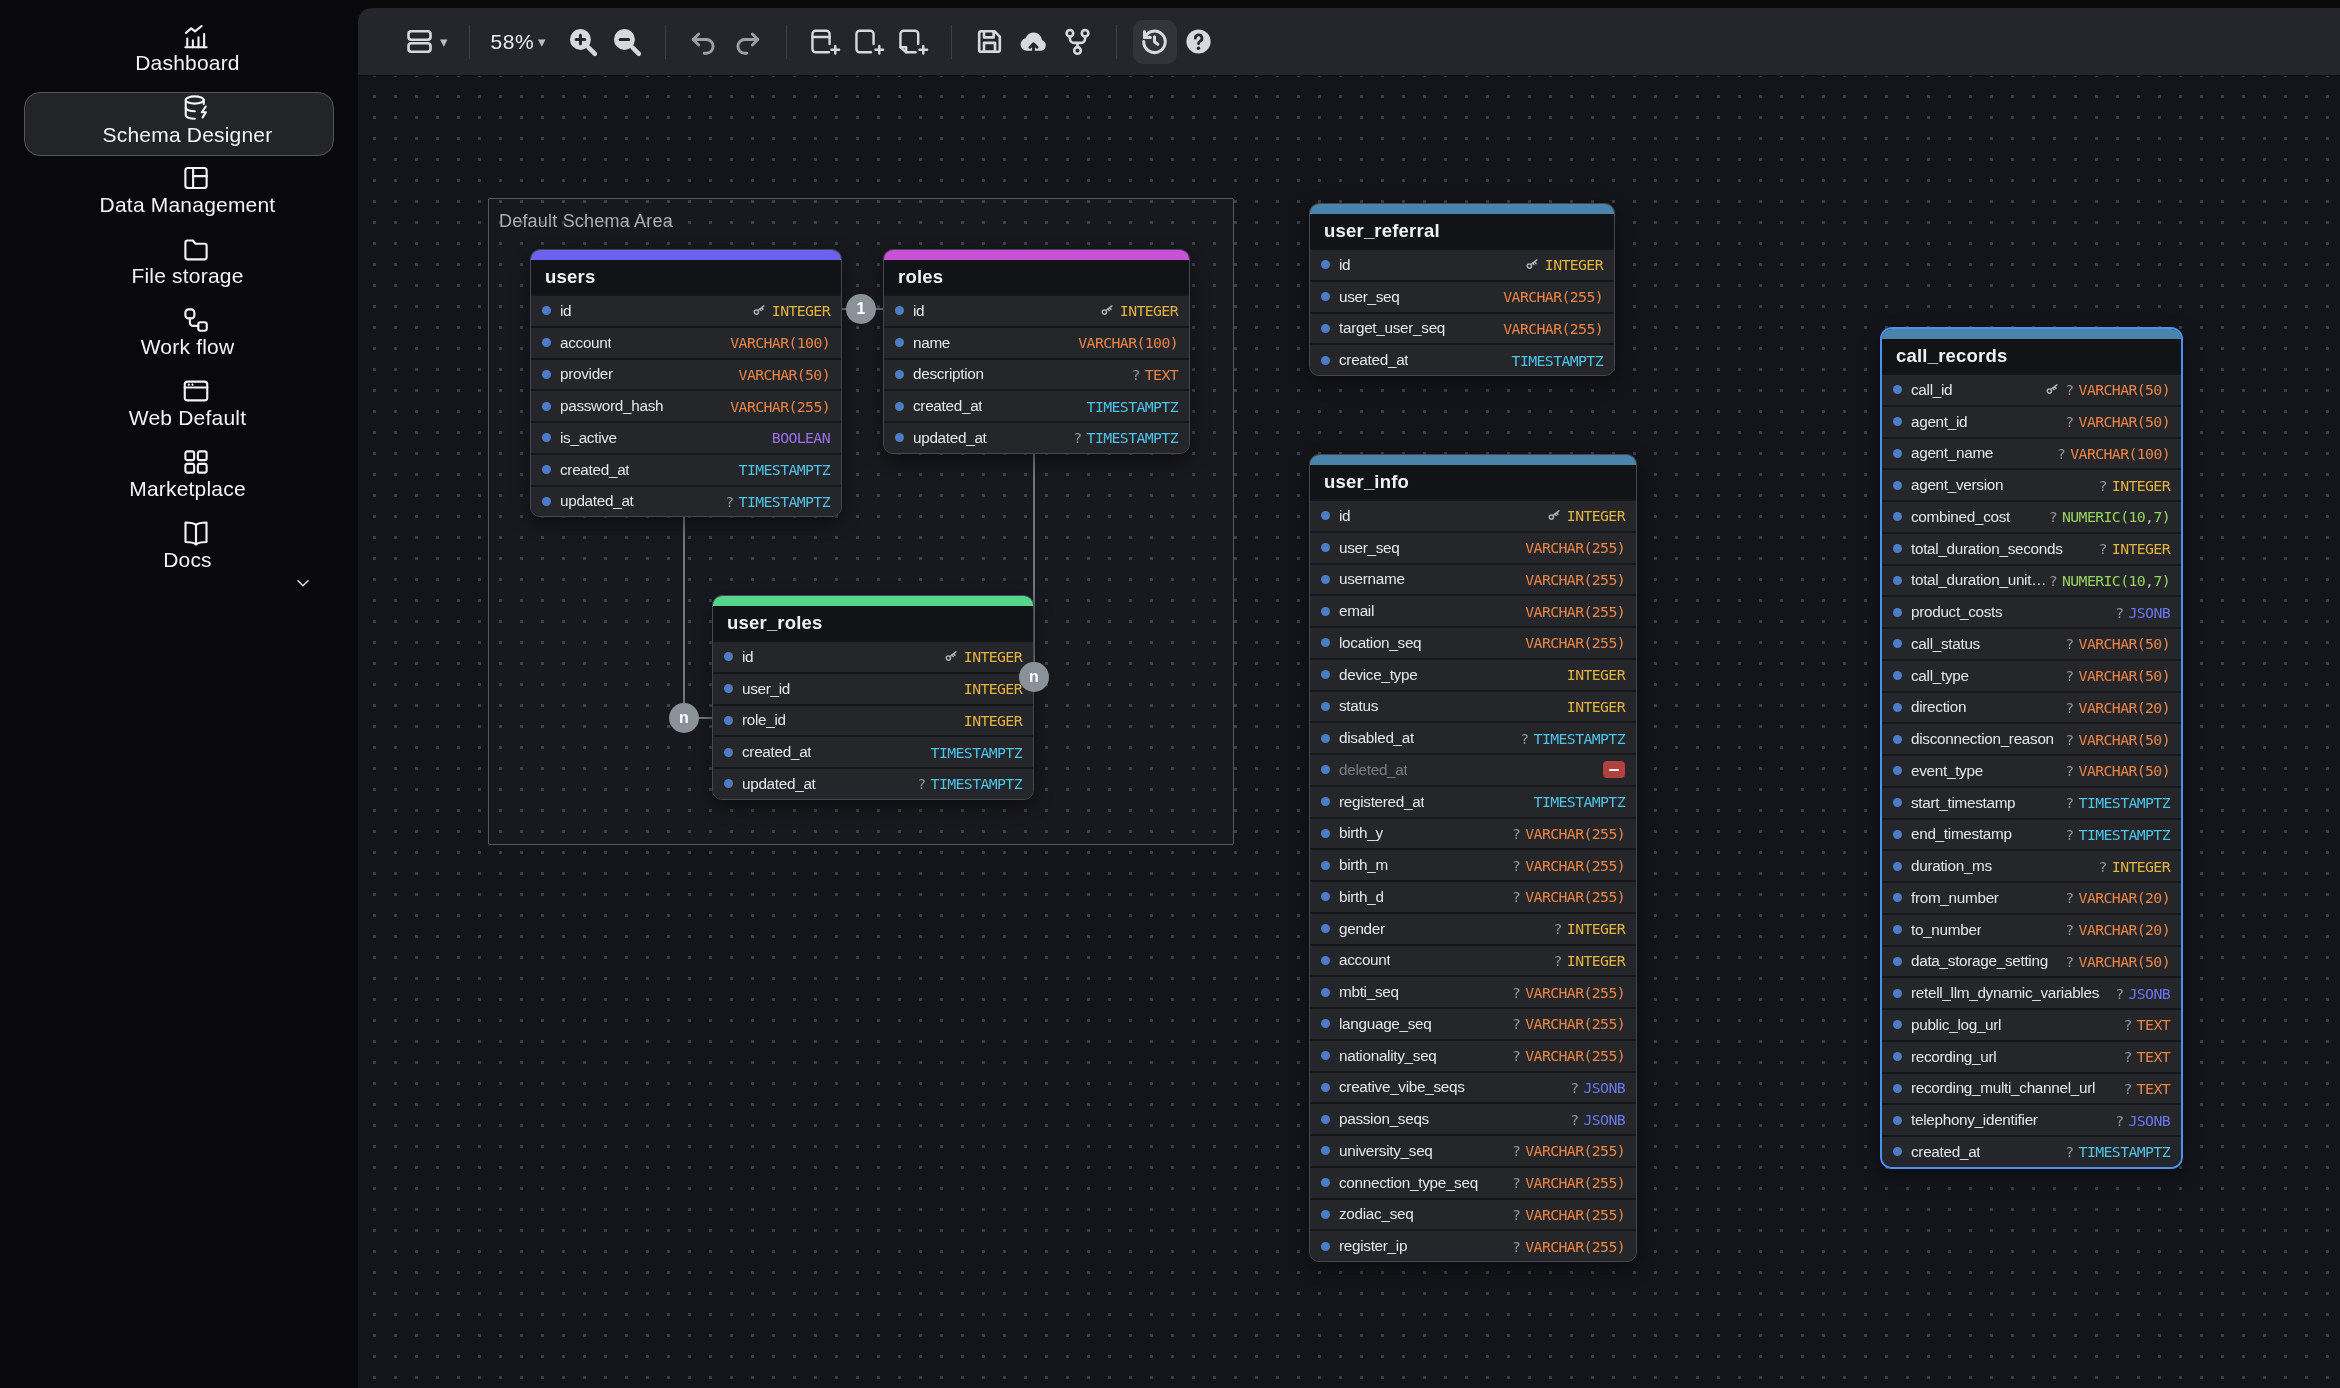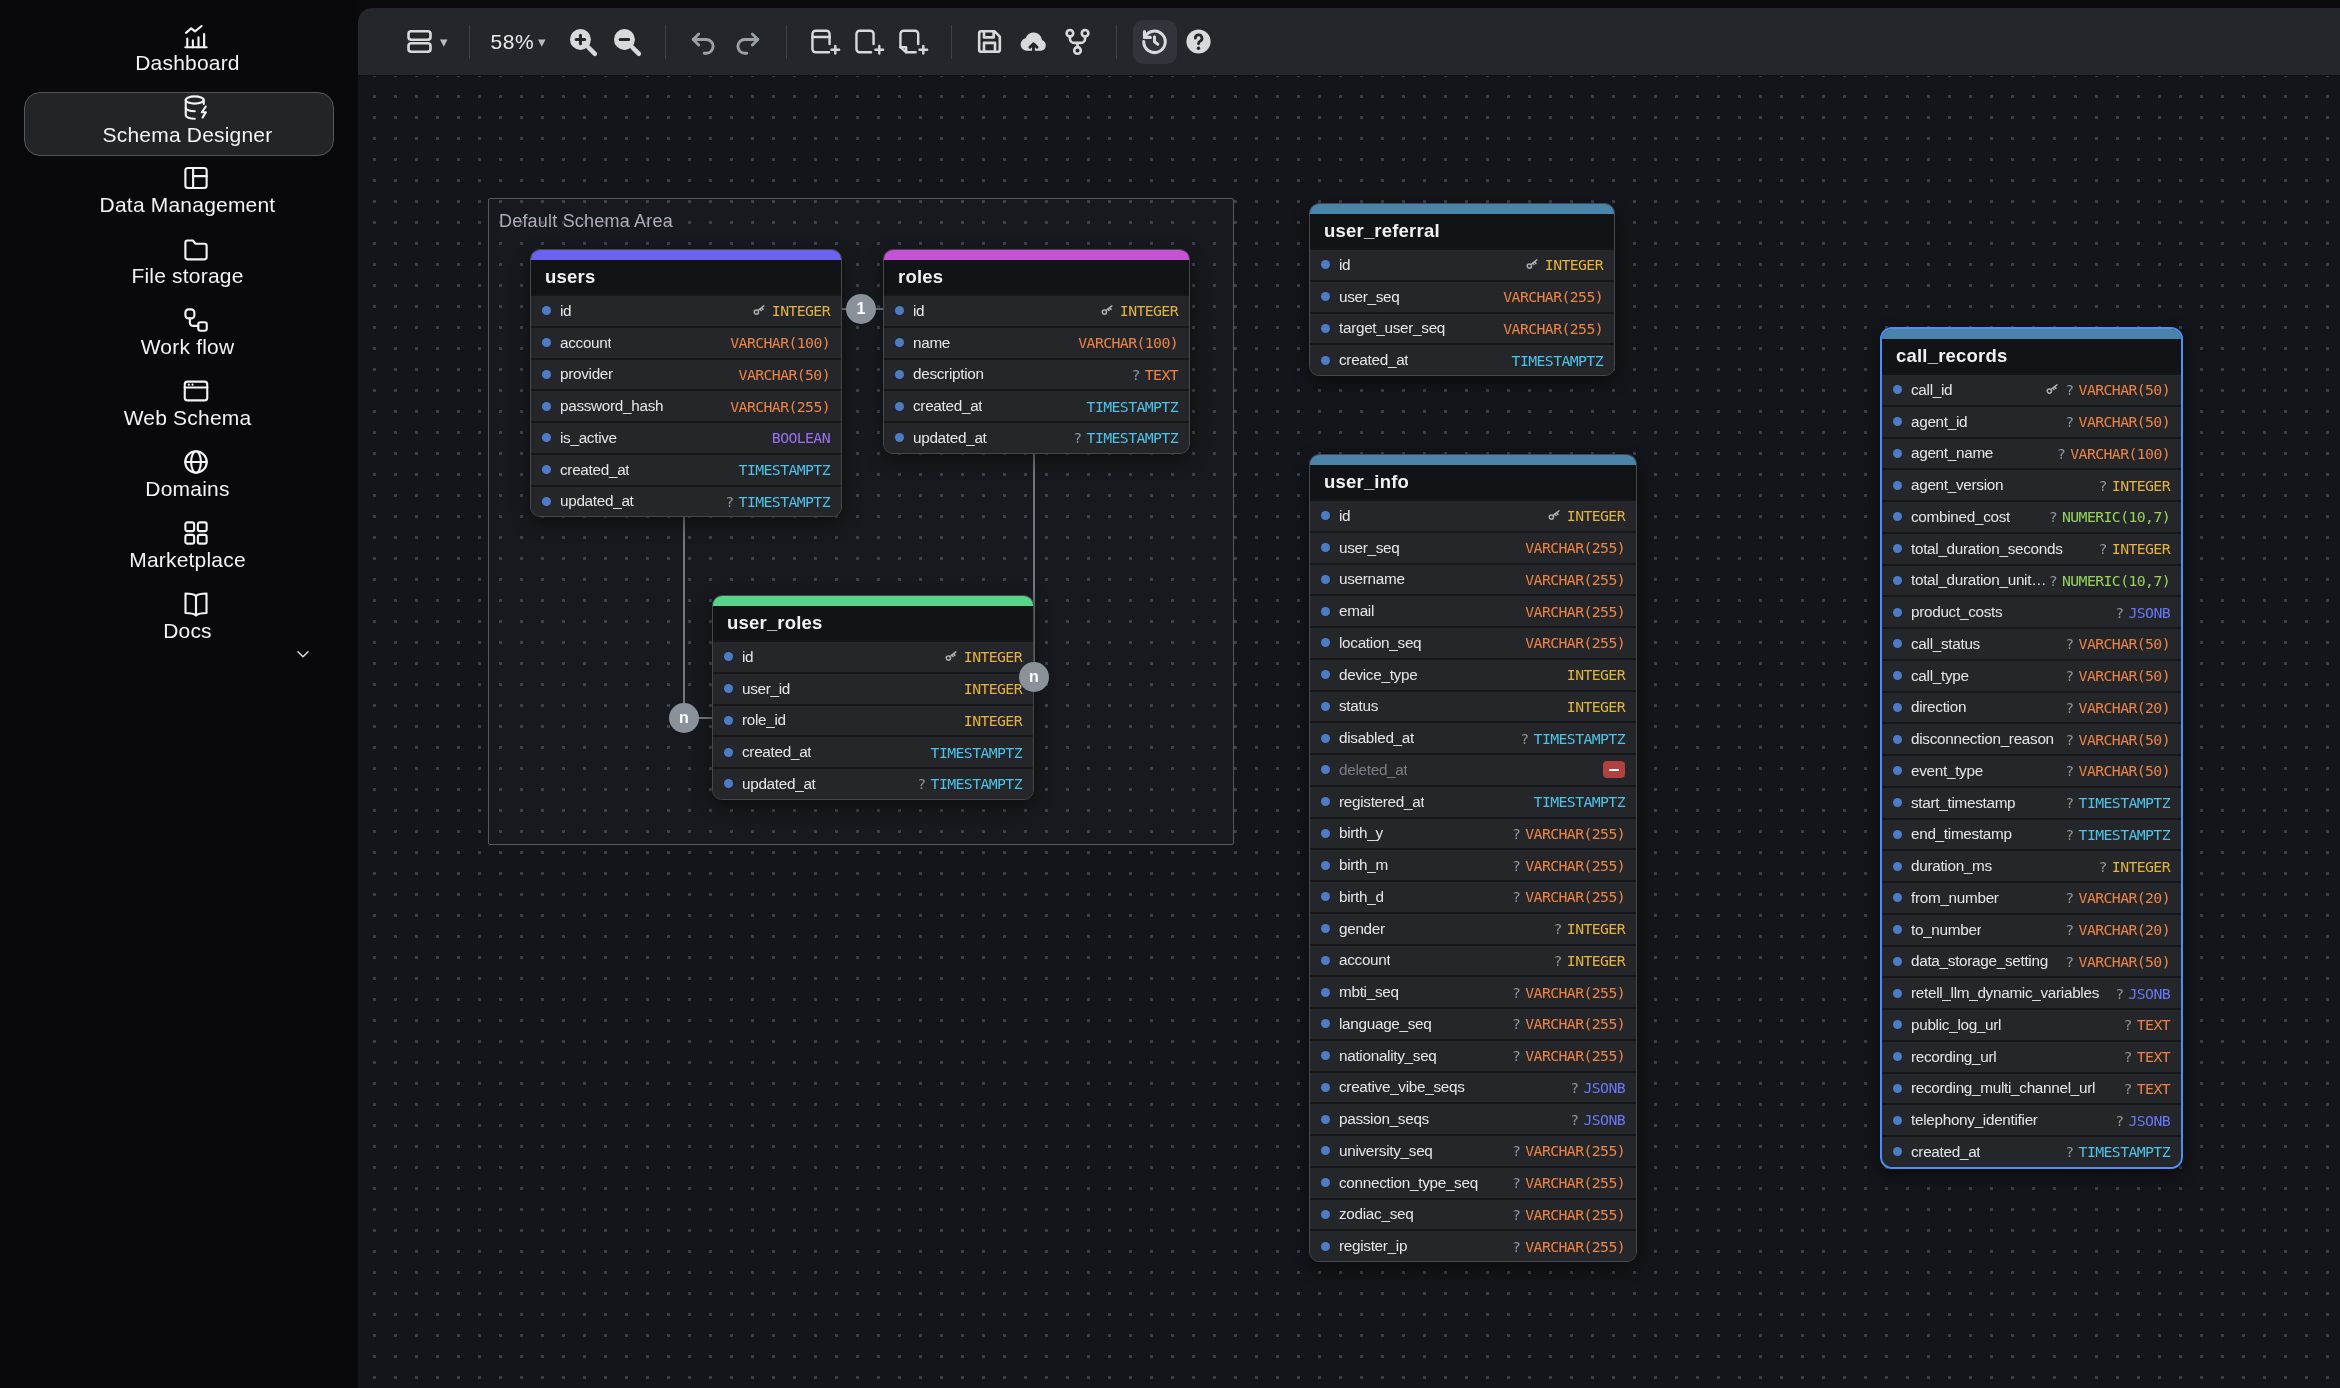--- a/index.html
+++ b/index.html
@@ -133,31 +133,21 @@
         <span class="s-label">Work flow</span>
       </div>
       <div class="side-item">
         <span class="s-icon">
           <svg viewBox="0 0 24 24" fill="none" stroke="currentColor" stroke-width="1.7" stroke-linecap="round" stroke-linejoin="round">
             <rect x="3" y="4.5" width="18" height="15" rx="2.2"></rect>
             <path d="M3 9.2h18"></path>
             <path d="M6.3 6.9h.01M9.2 6.9h.01"></path>
           </svg>
         </span>
-        <span class="s-label">Web Schema</span>
-      </div>
-      <div class="side-item">
-        <span class="s-icon">
-          <svg viewBox="0 0 24 24" fill="none" stroke="currentColor" stroke-width="1.7" stroke-linecap="round" stroke-linejoin="round">
-            <circle cx="12" cy="12" r="8.6"></circle>
-            <ellipse cx="12" cy="12" rx="3.9" ry="8.6"></ellipse>
-            <path d="M3.4 12h17.2"></path>
-          </svg>
-        </span>
-        <span class="s-label">Domains</span>
+        <span class="s-label">Web Default</span>
       </div>
       <div class="side-item">
         <span class="s-icon">
           <svg viewBox="0 0 24 24" fill="none" stroke="currentColor" stroke-width="1.7" stroke-linecap="round" stroke-linejoin="round">
             <rect x="3.5" y="3.5" width="7" height="7" rx="1.6"></rect>
             <rect x="13.5" y="3.5" width="7" height="7" rx="1.6"></rect>
             <rect x="3.5" y="13.5" width="7" height="7" rx="1.6"></rect>
             <rect x="13.5" y="13.5" width="7" height="7" rx="1.6"></rect>
           </svg>
         </span>

